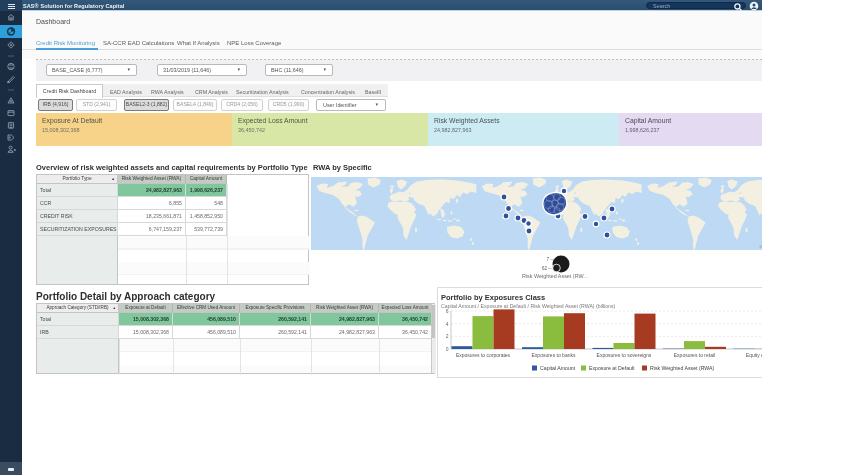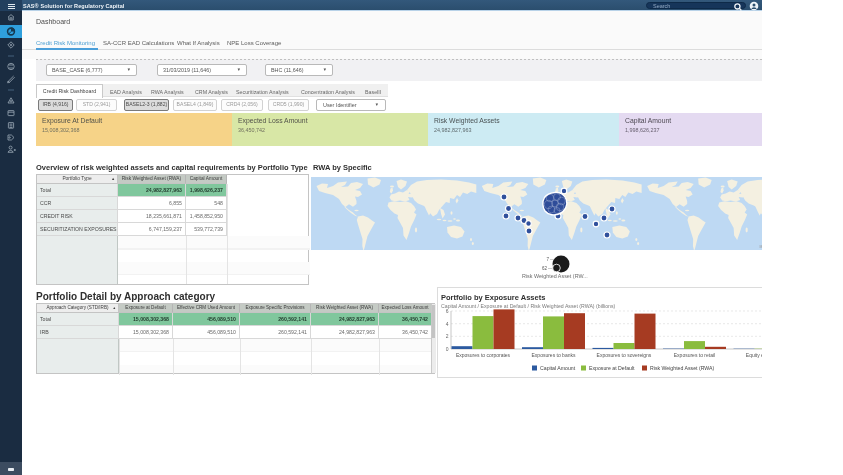--- a/index.html
+++ b/index.html
@@ -278,21 +278,21 @@
   <div class="abs" style="left:136px;top:34.5px;width:0;height:36px;border-right:1px solid #e4e4e4;"></div>
   <div class="abs" style="left:203px;top:34.5px;width:0;height:36px;border-right:1px solid #e4e4e4;"></div>
   <div class="abs" style="left:274px;top:34.5px;width:0;height:36px;border-right:1px solid #e4e4e4;"></div>
   <div class="abs" style="left:342px;top:34.5px;width:0;height:36px;border-right:1px solid #e4e4e4;"></div>
 
   <div class="abs" style="left:394px;top:0;width:5px;height:69px;background:#ececec;border-left:1px solid #c9c9c9;"></div>
   <div class="abs" style="left:395px;top:1px;width:3px;height:33px;background:#c4c4c4;"></div>
 </div>
 
 <div class="abs" style="left:437px;top:287px;width:369px;height:91px;border:1px solid #dcdcdc;background:#fff;">
-  <div class="abs" style="left:3px;top:4.5px;font-size:7.5px;font-weight:bold;color:#2f2f2f;">Portfolio by Exposure Assets</div>
+  <div class="abs" style="left:3px;top:4.5px;font-size:7.5px;font-weight:bold;color:#2f2f2f;">Portfolio by Exposures Class</div>
   <div class="abs" style="left:3px;top:15px;font-size:5.2px;color:#7a7a7a;">Capital Amount / Exposure at Default / Risk Weighted Asset (RWA) (billions)</div>
   <svg class="abs" style="left:0;top:0;" width="367" height="89" viewBox="0 0 367 89">
     <g stroke="#d9d9d9" stroke-width="0.6" stroke-dasharray="2,2">
       <line x1="13" y1="23" x2="363" y2="23"></line>
       <line x1="13" y1="35.7" x2="363" y2="35.7"></line>
       <line x1="13" y1="48.3" x2="363" y2="48.3"></line>
     </g>
     <line x1="13" y1="61" x2="363" y2="61" stroke="#b9b9b9" stroke-width="0.8"></line>
     <line x1="13" y1="23" x2="13" y2="61" stroke="#b9b9b9" stroke-width="0.8"></line>
     <g font-family="Liberation Sans" font-size="5" fill="#666" text-anchor="end">

